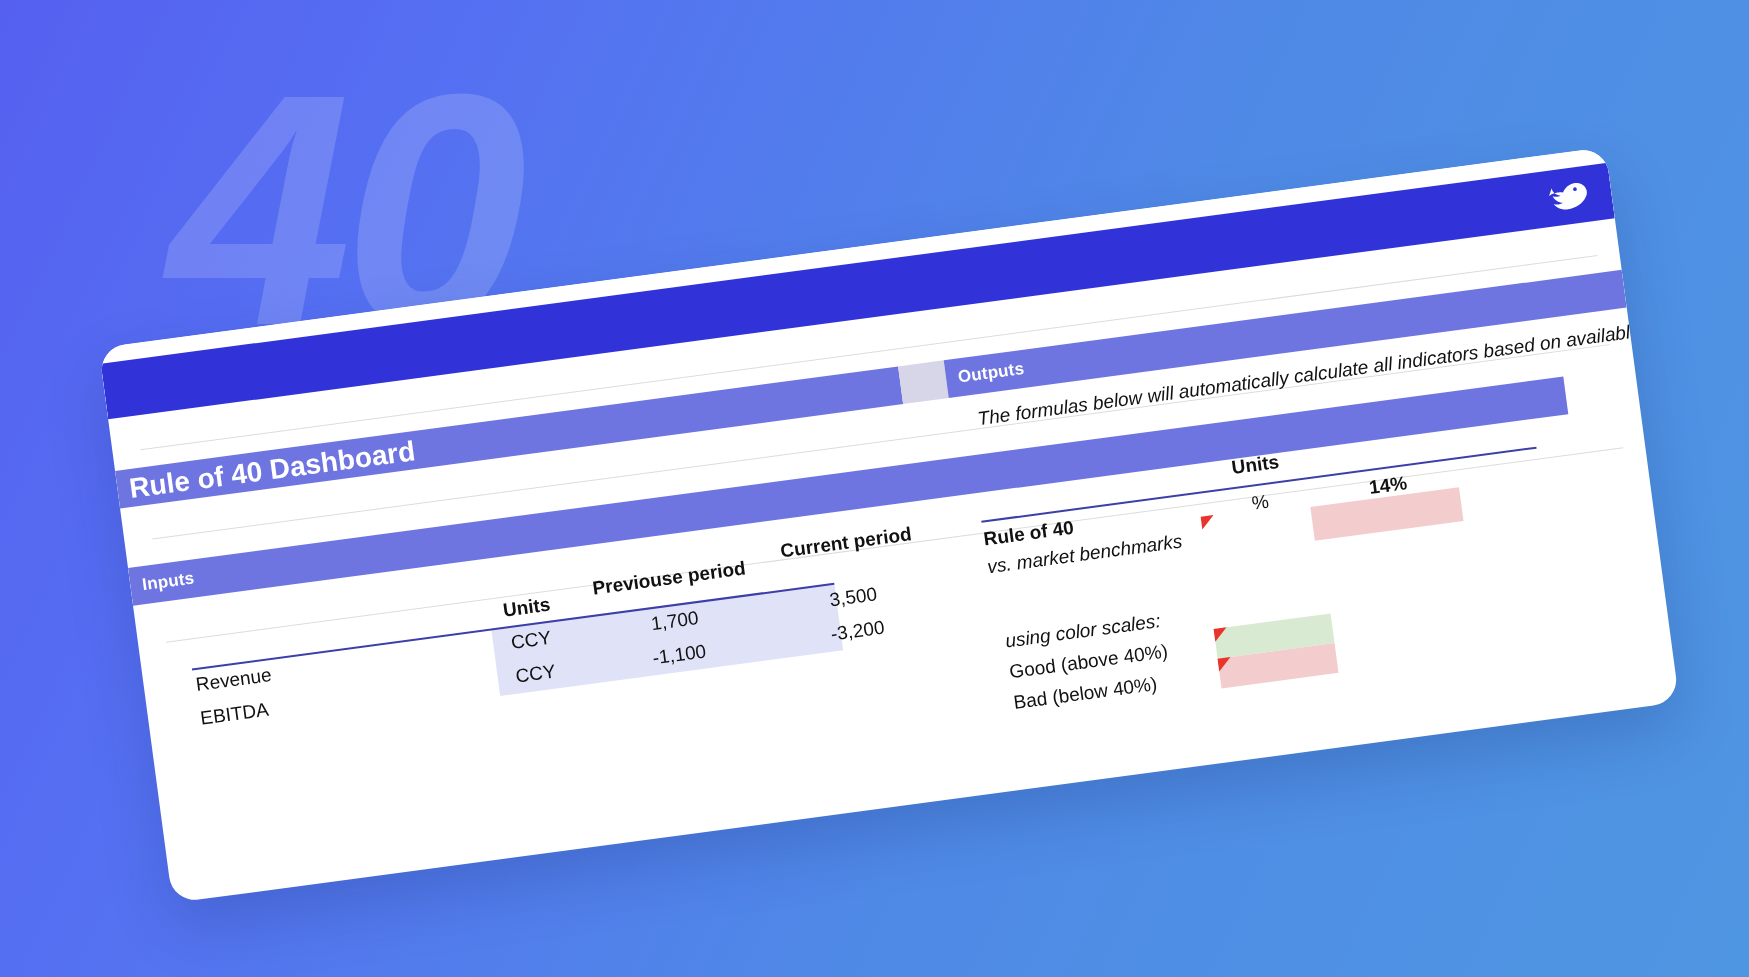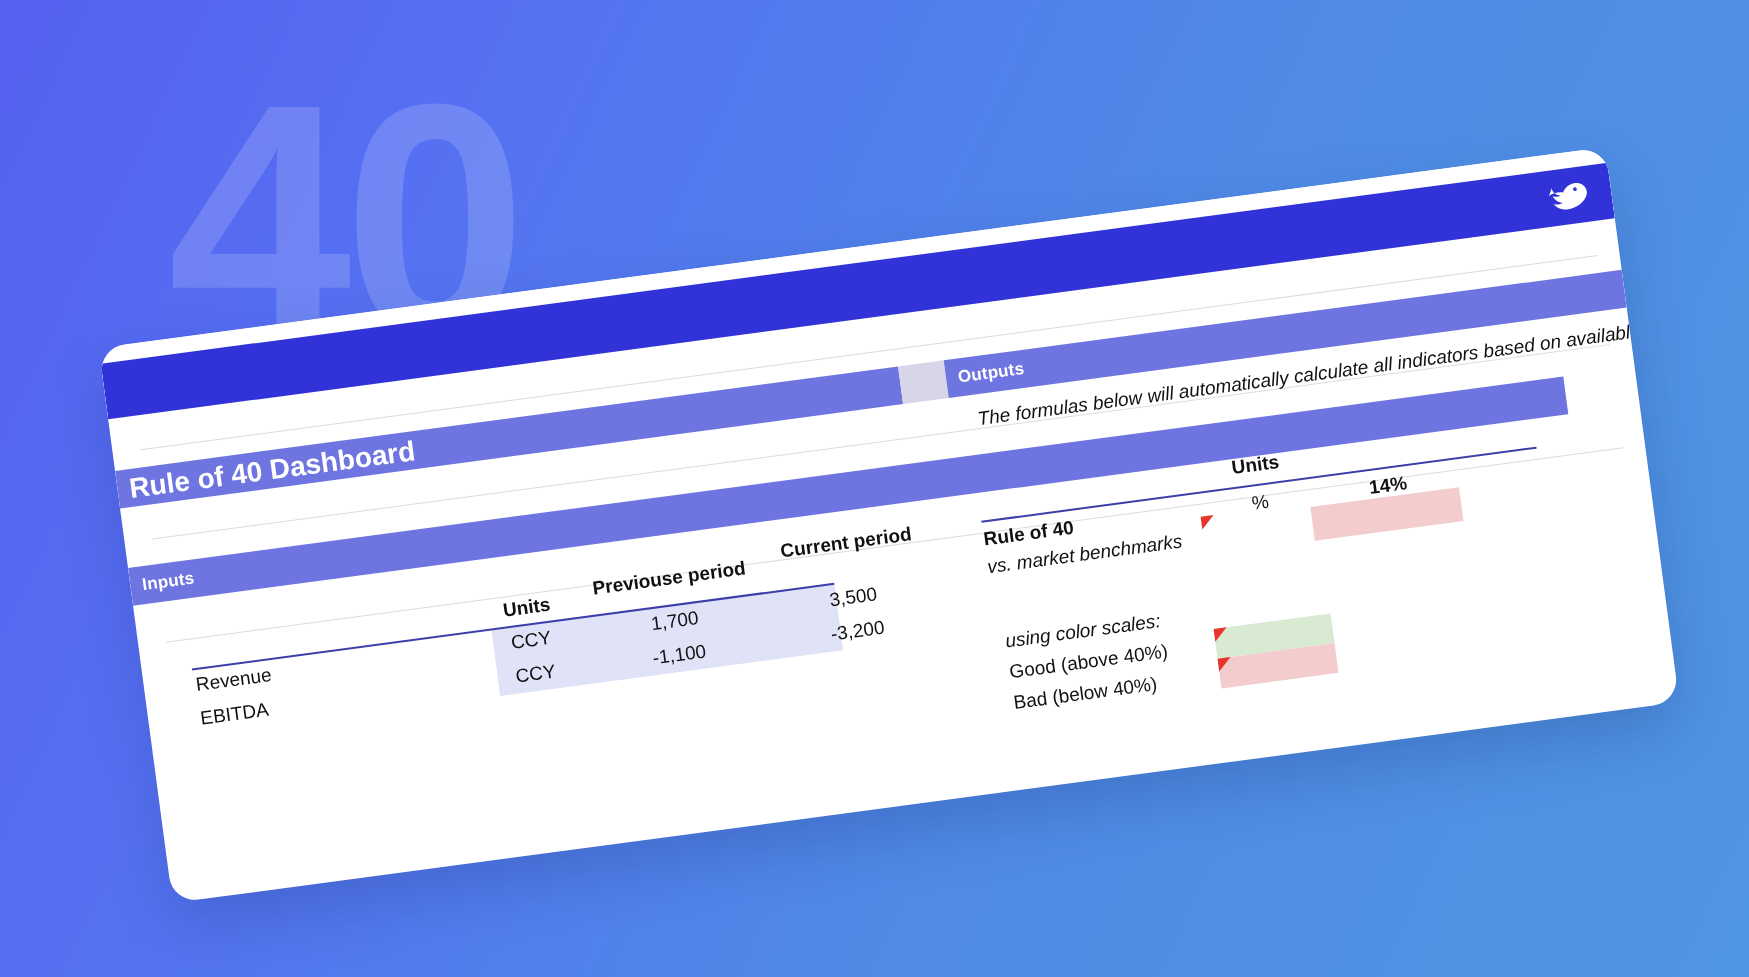--- a/index.html
+++ b/index.html
@@ -5,26 +5,27 @@
 <style>
   html,body{margin:0;padding:0;}
   body{
     width:1749px;height:977px;overflow:hidden;position:relative;
     font-family:"Liberation Sans","DejaVu Sans",sans-serif;
     background:linear-gradient(115deg,#5560f0 0%,#5570f2 22%,#4f8ae6 60%,#4f96e2 100%);
   }
 
   
   .watermark{
-    position:absolute;left:168px;top:68px;
+    position:absolute;left:168px;top:58px;
     font-size:330px;line-height:0.92;font-weight:700;
     color:rgba(255,255,255,0.16);
     letter-spacing:-8px;
     user-select:none;pointer-events:none;
     font-family:"Liberation Sans","DejaVu Sans",sans-serif;
+    font-style:italic;
   }
 
   
   .card-wrap{
     position:absolute;
     left:50%;top:50%;
     width:1520px;height:560px;
     transform:translate(-50%,-50%) translate(14px,36px) rotate(-7.6deg);
   }
   .card{

